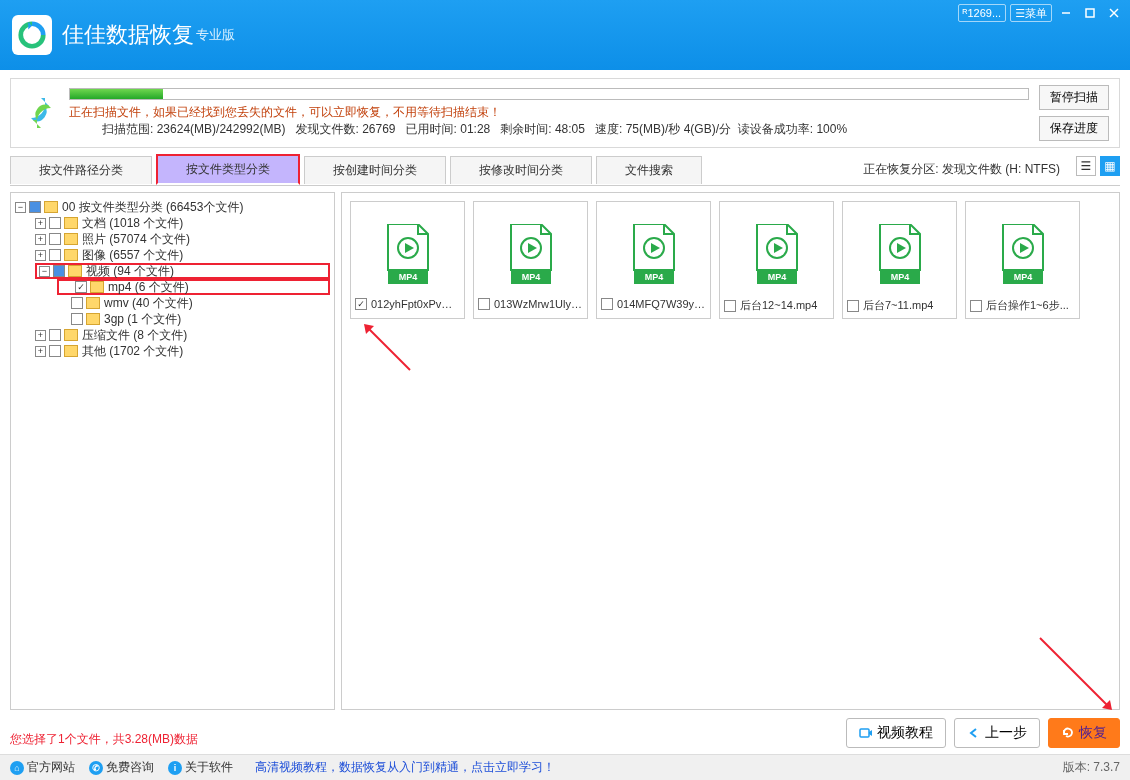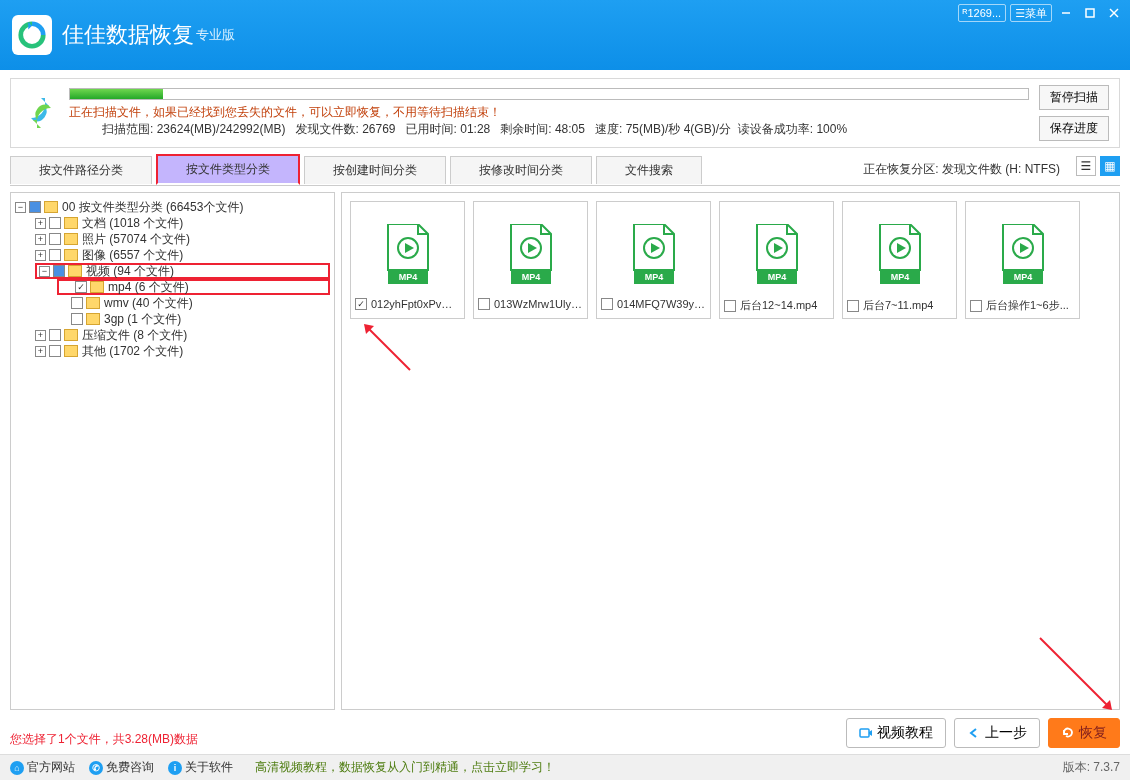--- a/index.html
+++ b/index.html
@@ -54,28 +54,28 @@
 .mp4-icon { width: 48px; height: 60px; margin-top: 6px; margin-bottom: 14px; }
 .thumb-label { display: flex; align-items: center; width: 100%; font-size: 11px; }
 .thumb-label .chk { margin-right: 4px; }
 .thumb-name { white-space: nowrap; overflow: hidden; text-overflow: ellipsis; flex: 1; }
 
 
 .sel-bar { margin: 8px 10px 0 10px; display: flex; align-items: flex-end; }
 .sel-text { color: #e23; font-size: 12px; }
 .sel-btns { margin-left: auto; display: flex; gap: 8px; }
 .btn { border: 1px solid #bbb; background: #fff; padding: 5px 12px; font-size: 14px; cursor: pointer; border-radius: 3px; display: flex; align-items: center; gap: 4px; }
-.btn-primary { background: #ff7a1a; border-color: #ff7a1a; color: #7f1d1d; }
+.btn-primary { background: #ff7a1a; border-color: #ff7a1a; color: #4c1d95; }
 .btn-icon { width: 14px; height: 14px; }
 
 
 .footer { position: absolute; bottom: 0; left: 0; right: 0; height: 26px; background: #f0f0f0; border-top: 1px solid #ddd; display: flex; align-items: center; padding: 0 10px; font-size: 12px; }
 .flink { display: flex; align-items: center; gap: 3px; margin-right: 14px; color: #333; cursor: pointer; }
 .fcircle { width: 14px; height: 14px; border-radius: 50%; background: #1e9ff2; color: #fff; display: flex; align-items: center; justify-content: center; font-size: 9px; font-weight: bold; }
-.fpromo { color: #4d7c0f; margin-left: 8px; }
+.fpromo { color: #1d4ed8; margin-left: 8px; }
 .fver { margin-left: auto; color: #666; }
 
 
 .arrow-red { position: absolute; pointer-events: none; }
 </style>
 </head>
 <body>
 
 <div class="titlebar">
   <div class="logo-wrap">

